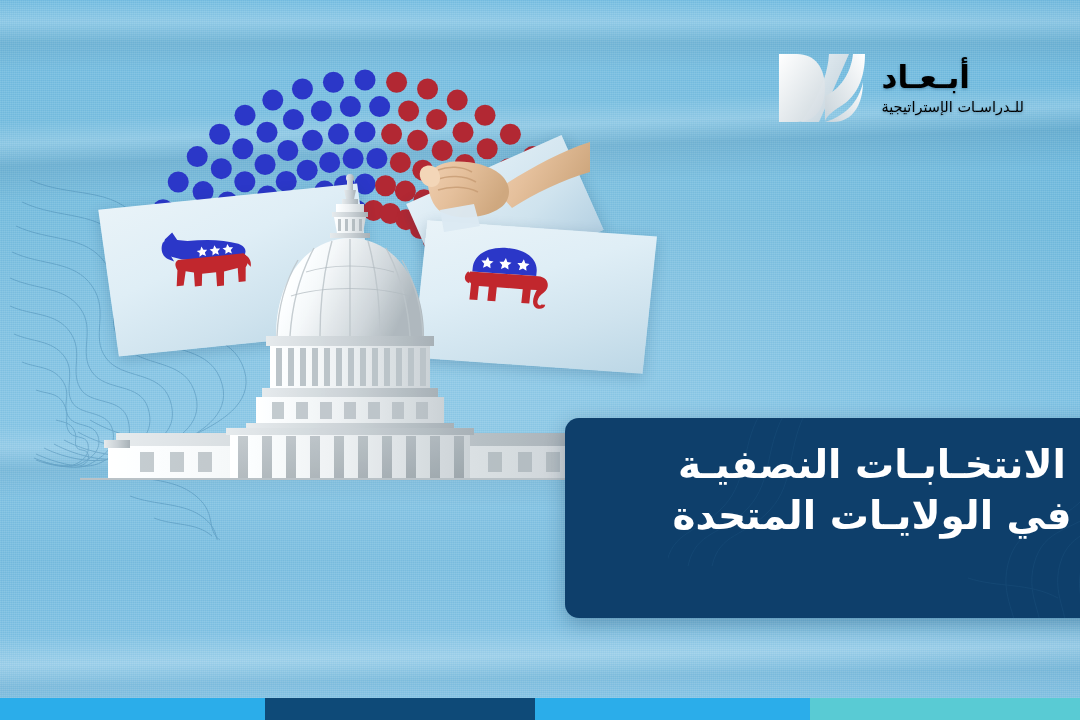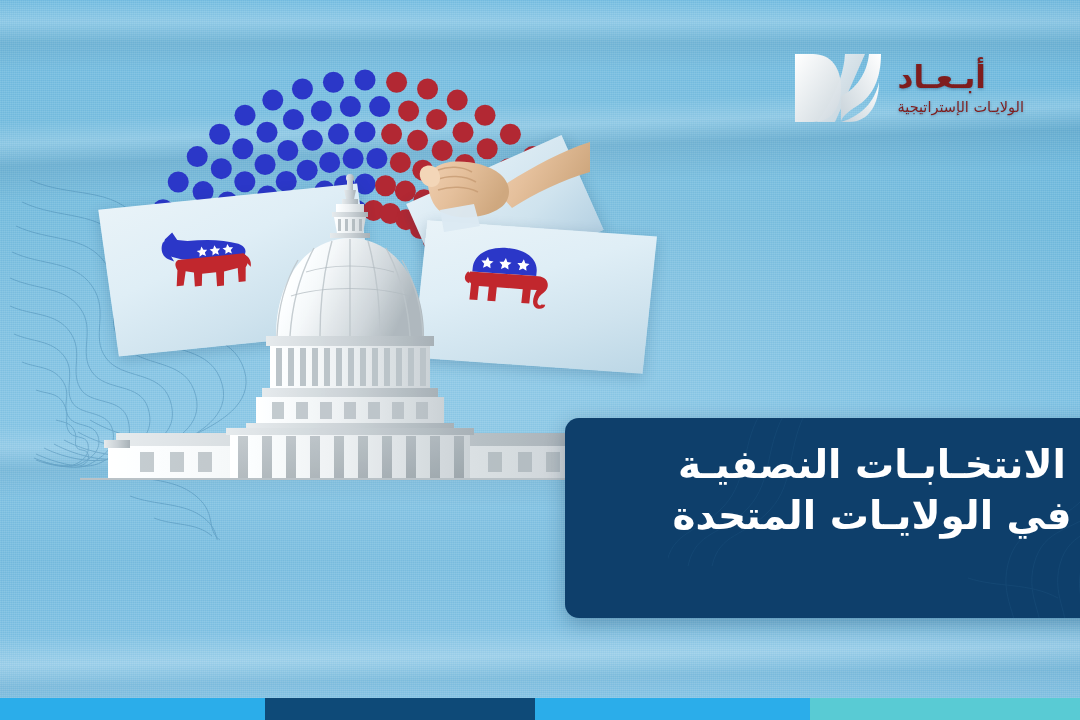--- a/index.html
+++ b/index.html
@@ -135,21 +135,21 @@
     display: flex;
     align-items: center;
     gap: 14px;
     direction: rtl;
   }
   .logo-words {
     display: flex;
     flex-direction: column;
     align-items: flex-end;
     line-height: 1;
-    color: #7f1d1d;
+    color: #000000;
     text-shadow: 0 1px 3px rgba(15,55,90,.35);
   }
   .logo-name {
     font-size: 31px;
     font-weight: 700;
     letter-spacing: 1px;
     white-space: nowrap;
   }
   .logo-sub {
     margin-top: 7px;
@@ -562,21 +562,21 @@
 
       <path d="M24 56 C18 50 18 40 26 38 C34 36 40 42 40 50 C40 58 32 62 24 56 Z" fill="#f3d6b8"></path>
 
       <path d="M40 82 L74 76 L80 98 L44 104 Z" fill="#dbe9f2" opacity=".95"></path>
     </svg>
   </div>
 
   <div id="logo">
     <div class="logo-words">
       <div class="logo-name">أبـعـاد</div>
-      <div class="logo-sub">الولايـات الإستراتيجية</div>
+      <div class="logo-sub">للـدراسـات الإستراتيجية</div>
     </div>
     <div class="logo-mark">
       <svg width="92" height="72" viewBox="0 0 92 72">
         <defs>
           <linearGradient id="mk1" x1="0" y1="0" x2="1" y2="1">
             <stop offset="0" stop-color="#ffffff"></stop>
             <stop offset="1" stop-color="#cdd7dd"></stop>
           </linearGradient>
           <linearGradient id="mk2" x1="0" y1="0" x2="1" y2="1">
             <stop offset="0" stop-color="#f4f7f9"></stop>

